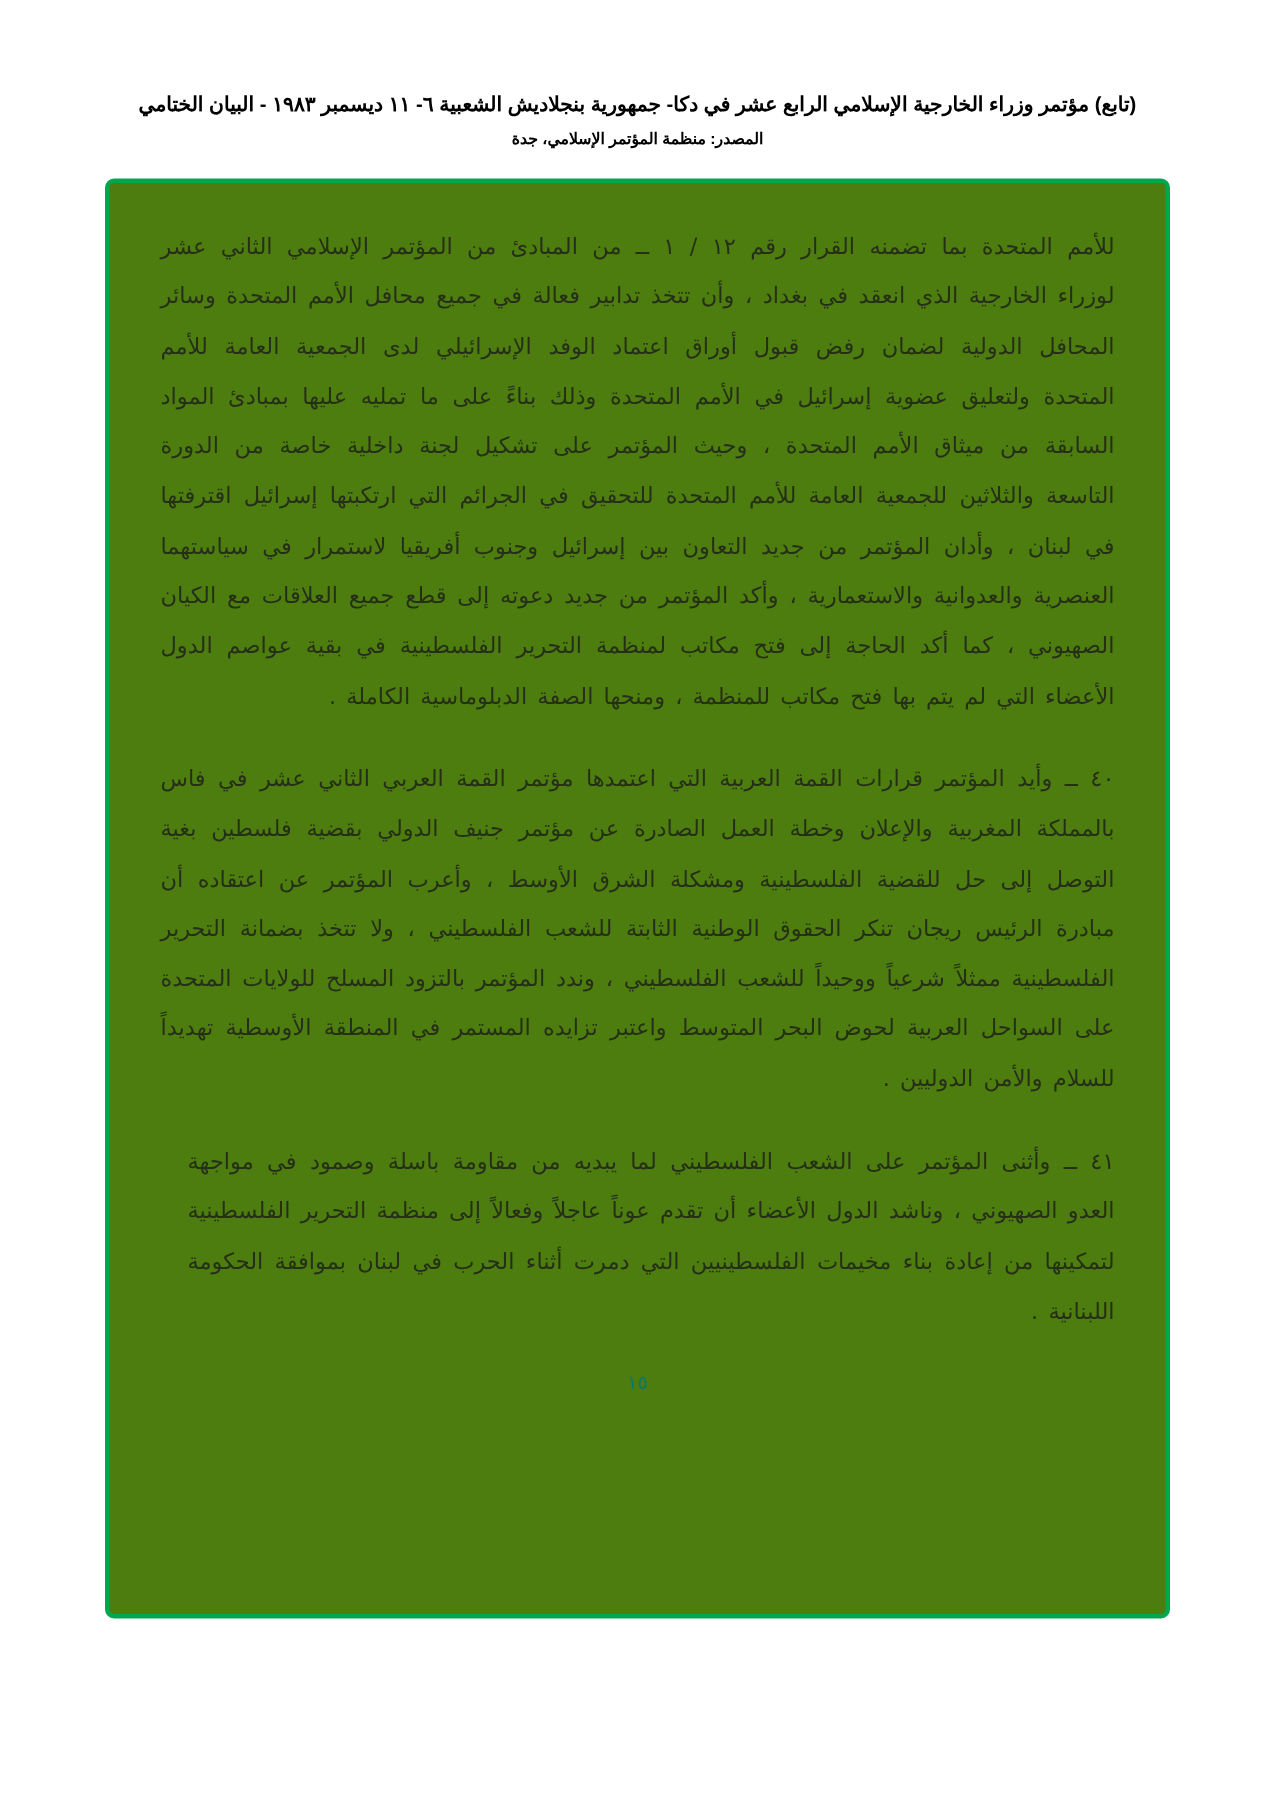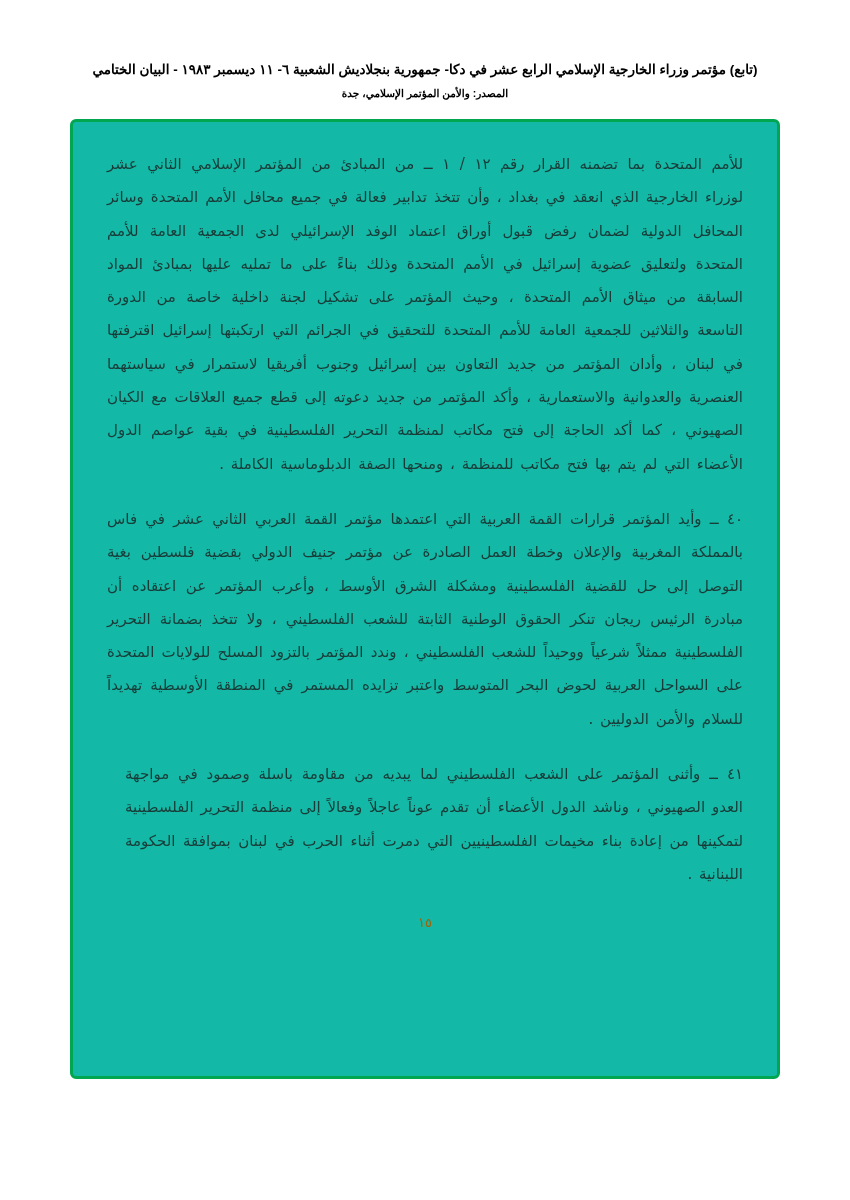--- a/index.html
+++ b/index.html
@@ -40,21 +40,21 @@
     line-height: 1.4;
   }
   .doc-frame {
     margin-top: 18px;
     border: 3px solid #00a650;
     border-radius: 6px;
     height: 960px;
     box-sizing: border-box;
     padding: 26px 34px 20px 34px;
     position: relative;
-    background: #14b8a6;
+    background: #4d7c0f;
   }
   .body-text {
     direction: rtl;
     text-align: justify;
     font-family: "DejaVu Sans", sans-serif;
     font-size: 15px;
     line-height: 2.22;
     color: #1a1a1a;
     opacity: 0.78;
     word-spacing: 2px;
@@ -69,31 +69,31 @@
     margin-left: 18px;
   }
   .footer {
     position: absolute;
     bottom: 52px;
     left: 0;
     right: 0;
     text-align: center;
     font-size: 13px;
     font-family: "DejaVu Sans", sans-serif;
-    color: #a16207;
+    color: #0f766e;
   }
 </style>
 </head>
 <body>
 
 <div class="page">
 
   <div class="header">
     <div class="header-line1">(تابع) مؤتمر وزراء الخارجية الإسلامي الرابع عشر في دكا- جمهورية بنجلاديش الشعبية ٦- ١١ ديسمبر ١٩٨٣ - البيان الختامي</div>
-    <div class="header-line2">المصدر: والأمن المؤتمر الإسلامي، جدة</div>
+    <div class="header-line2">المصدر: منظمة المؤتمر الإسلامي، جدة</div>
   </div>
 
   <div class="doc-frame">
     <div class="body-text">
       <p class="para">للأمم المتحدة بما تضمنه القرار رقم ١٢ / ١ ــ من المبادئ من المؤتمر الإسلامي الثاني عشر لوزراء الخارجية الذي انعقد في بغداد ، وأن تتخذ تدابير فعالة في جميع محافل الأمم المتحدة وسائر المحافل الدولية لضمان رفض قبول أوراق اعتماد الوفد الإسرائيلي لدى الجمعية العامة للأمم المتحدة ولتعليق عضوية إسرائيل في الأمم المتحدة وذلك بناءً على ما تمليه عليها بمبادئ المواد السابقة من ميثاق الأمم المتحدة ، وحيث المؤتمر على تشكيل لجنة داخلية خاصة من الدورة التاسعة والثلاثين للجمعية العامة للأمم المتحدة للتحقيق في الجرائم التي ارتكبتها إسرائيل اقترفتها في لبنان ، وأدان المؤتمر من جديد التعاون بين إسرائيل وجنوب أفريقيا لاستمرار في سياستهما العنصرية والعدوانية والاستعمارية ، وأكد المؤتمر من جديد دعوته إلى قطع جميع العلاقات مع الكيان الصهيوني ، كما أكد الحاجة إلى فتح مكاتب لمنظمة التحرير الفلسطينية في بقية عواصم الدول الأعضاء التي لم يتم بها فتح مكاتب للمنظمة ، ومنحها الصفة الدبلوماسية الكاملة .</p>
       <p class="para">٤٠ ــ وأيد المؤتمر قرارات القمة العربية التي اعتمدها مؤتمر القمة العربي الثاني عشر في فاس بالمملكة المغربية والإعلان وخطة العمل الصادرة عن مؤتمر جنيف الدولي بقضية فلسطين بغية التوصل إلى حل للقضية الفلسطينية ومشكلة الشرق الأوسط ، وأعرب المؤتمر عن اعتقاده أن مبادرة الرئيس ريجان تنكر الحقوق الوطنية الثابتة للشعب الفلسطيني ، ولا تتخذ بضمانة التحرير الفلسطينية ممثلاً شرعياً ووحيداً للشعب الفلسطيني ، وندد المؤتمر بالتزود المسلح للولايات المتحدة على السواحل العربية لحوض البحر المتوسط واعتبر تزايده المستمر في المنطقة الأوسطية تهديداً للسلام والأمن الدوليين .</p>
       <p class="para">٤١ ــ وأثنى المؤتمر على الشعب الفلسطيني لما يبديه من مقاومة باسلة وصمود في مواجهة العدو الصهيوني ، وناشد الدول الأعضاء أن تقدم عوناً عاجلاً وفعالاً إلى منظمة التحرير الفلسطينية لتمكينها من إعادة بناء مخيمات الفلسطينيين التي دمرت أثناء الحرب في لبنان بموافقة الحكومة اللبنانية .</p>
     </div>
   </div>
 

